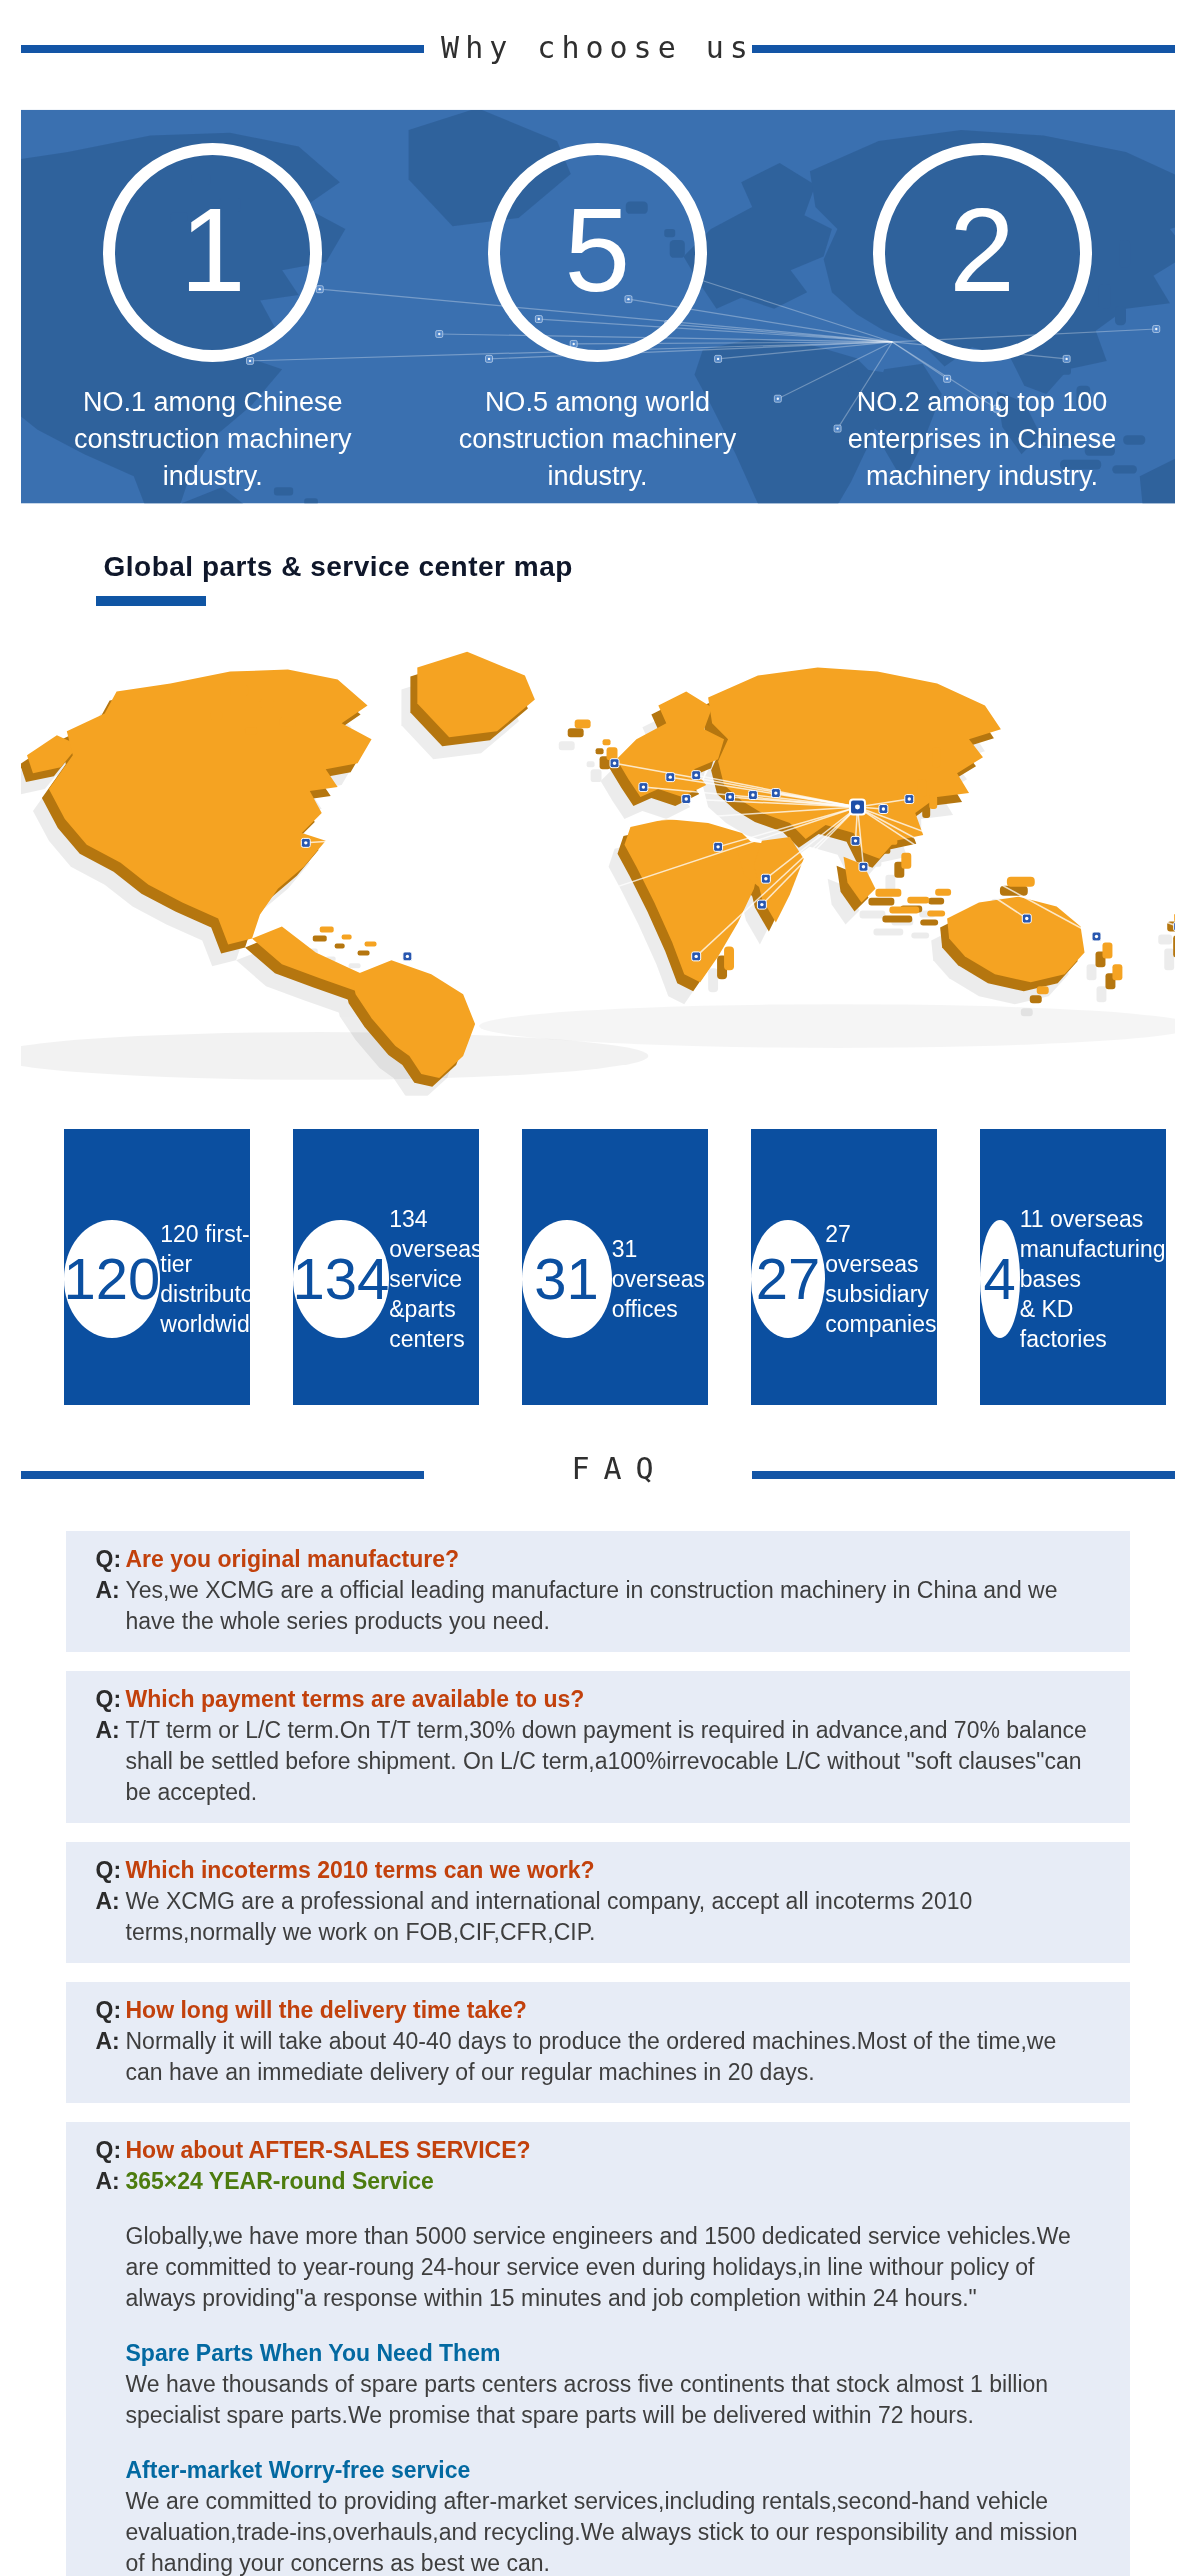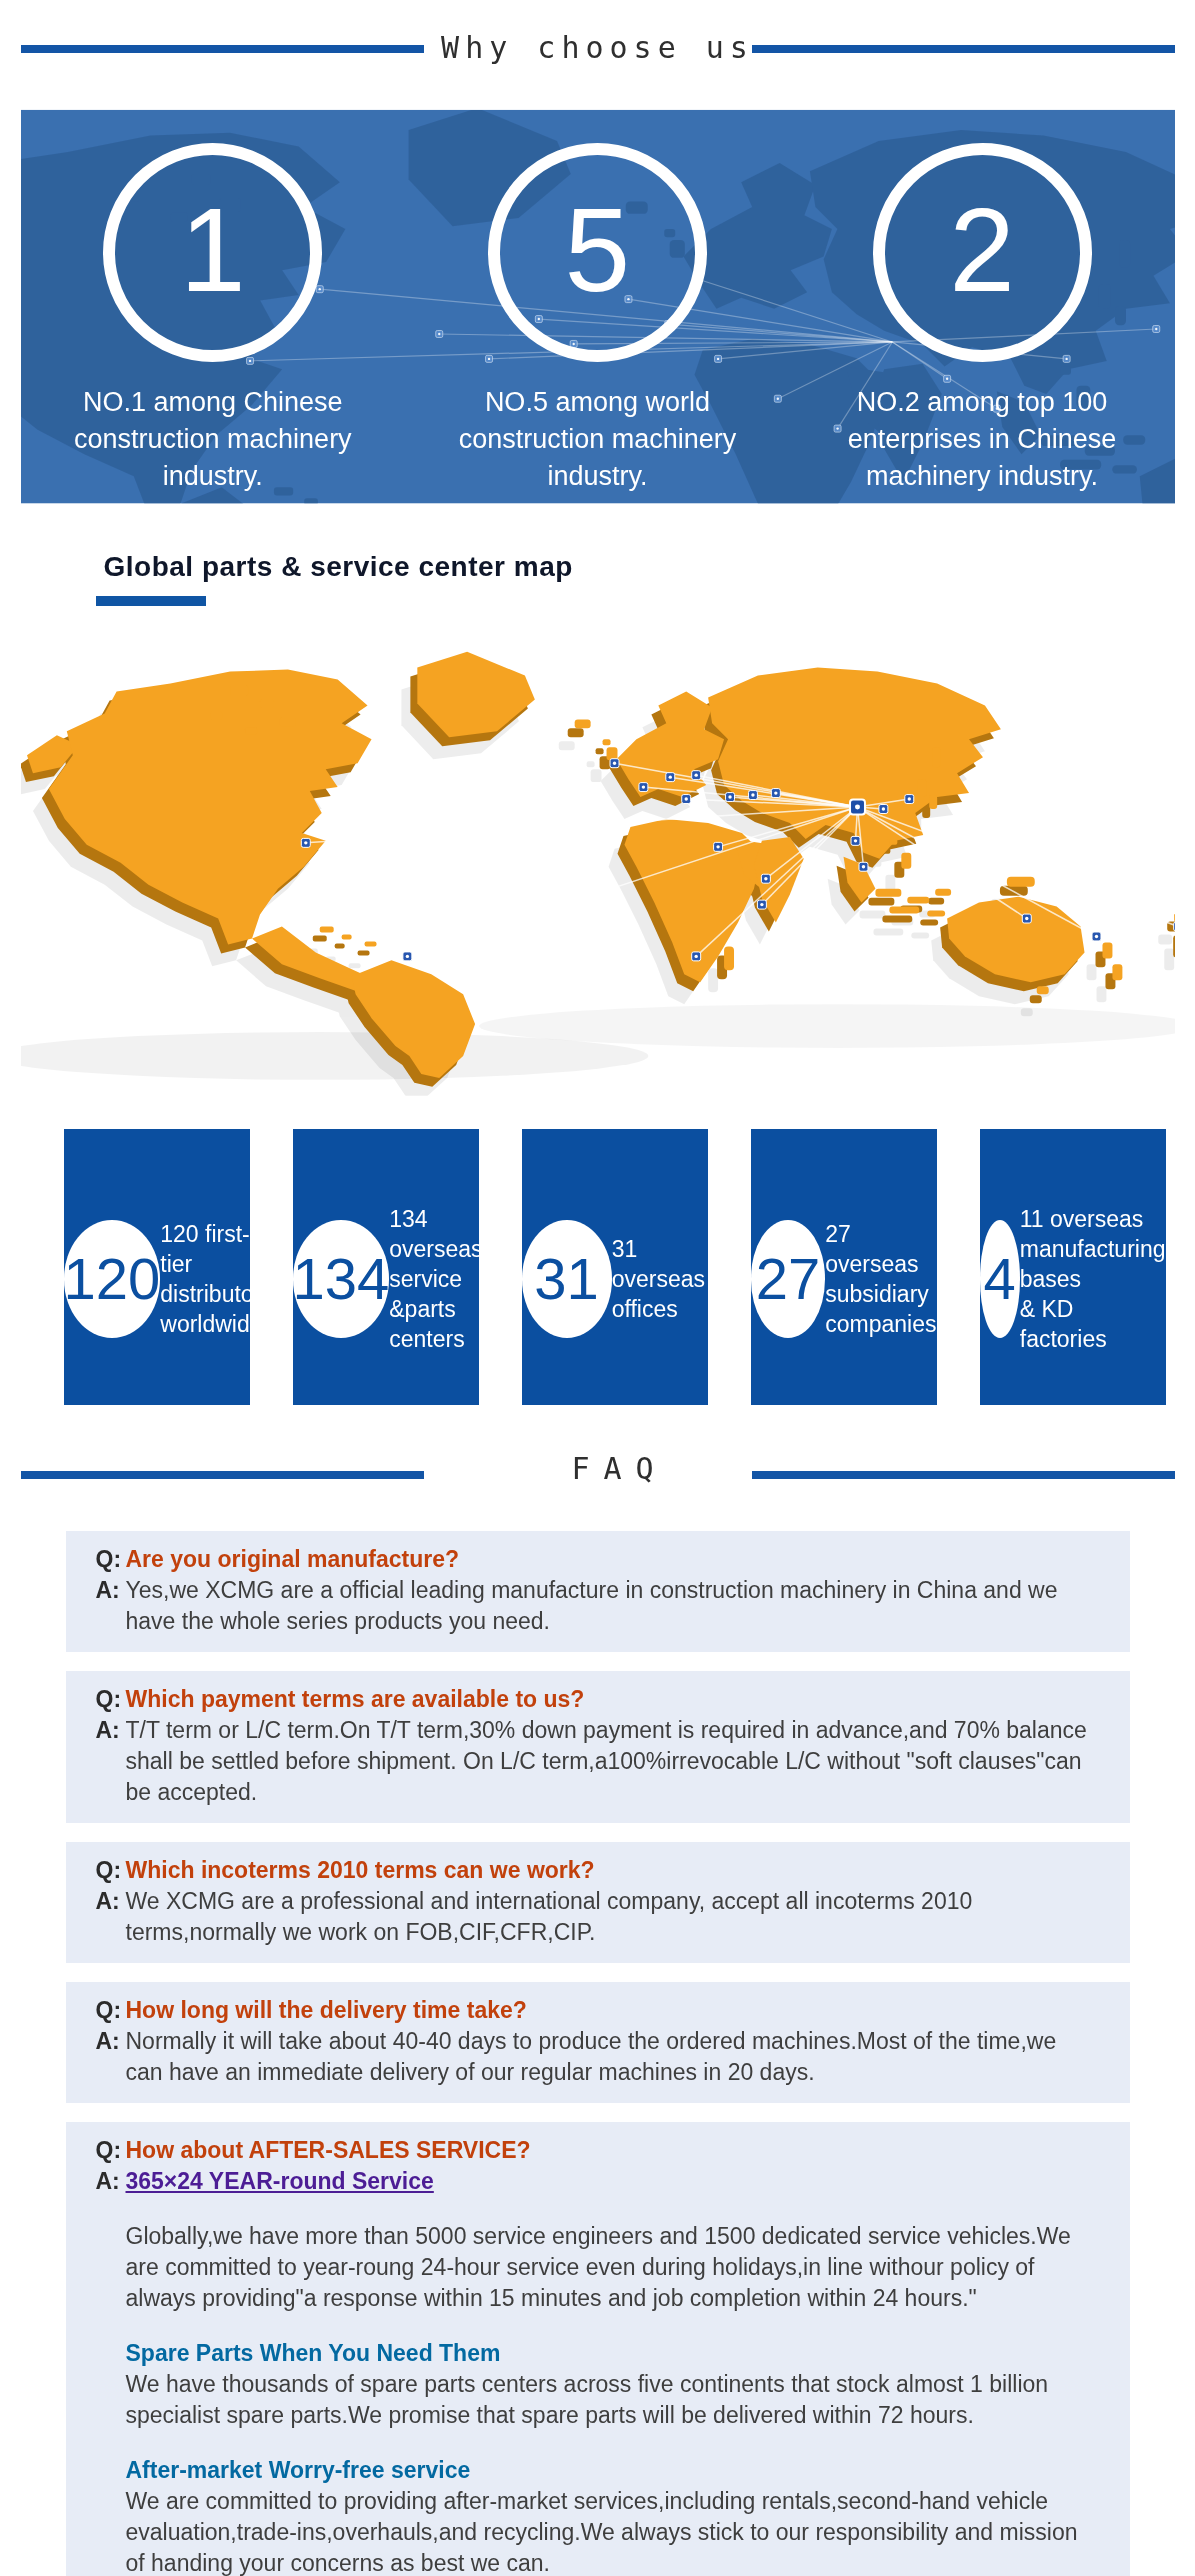--- a/index.html
+++ b/index.html
@@ -43,21 +43,21 @@
   .faq-header .line.right{right:0;width:423px;}
   .faq-header .title{position:absolute;left:0;right:0;top:16px;text-align:center;
     font-family:"DejaVu Sans Mono",monospace;font-size:30px;letter-spacing:14px;color:#2f2f2f;padding-left:44px;}
   .faq-list{margin-top:36px;}
   .faq-item{background:#e7ecf6;margin:0 45px 19px 45px;padding:13px 30px 15px 30px;
     font-size:23px;line-height:31px;color:#3e3e3e;}
   .qa-row{display:flex;}
   .qa-label{font-weight:bold;color:#2b2b2b;width:30px;flex:none;}
   .qa-q{font-weight:bold;color:#c2410c;}
   .qa-a{flex:1;}
-  .a-bold{font-weight:bold;color:#4c1d95;text-decoration:underline;}
+  .a-bold{font-weight:bold;color:#4d7c0f;}
   .sec{margin-top:24px;}
   .sec:first-child{margin-top:0;}
   .sec-h{font-weight:bold;color:#0369a1;}
 </style>
 </head>
 <body>
 
 <div id="page">
 
   <svg id="bg-art" width="1195" height="2576" viewBox="0 0 1200 2586">

